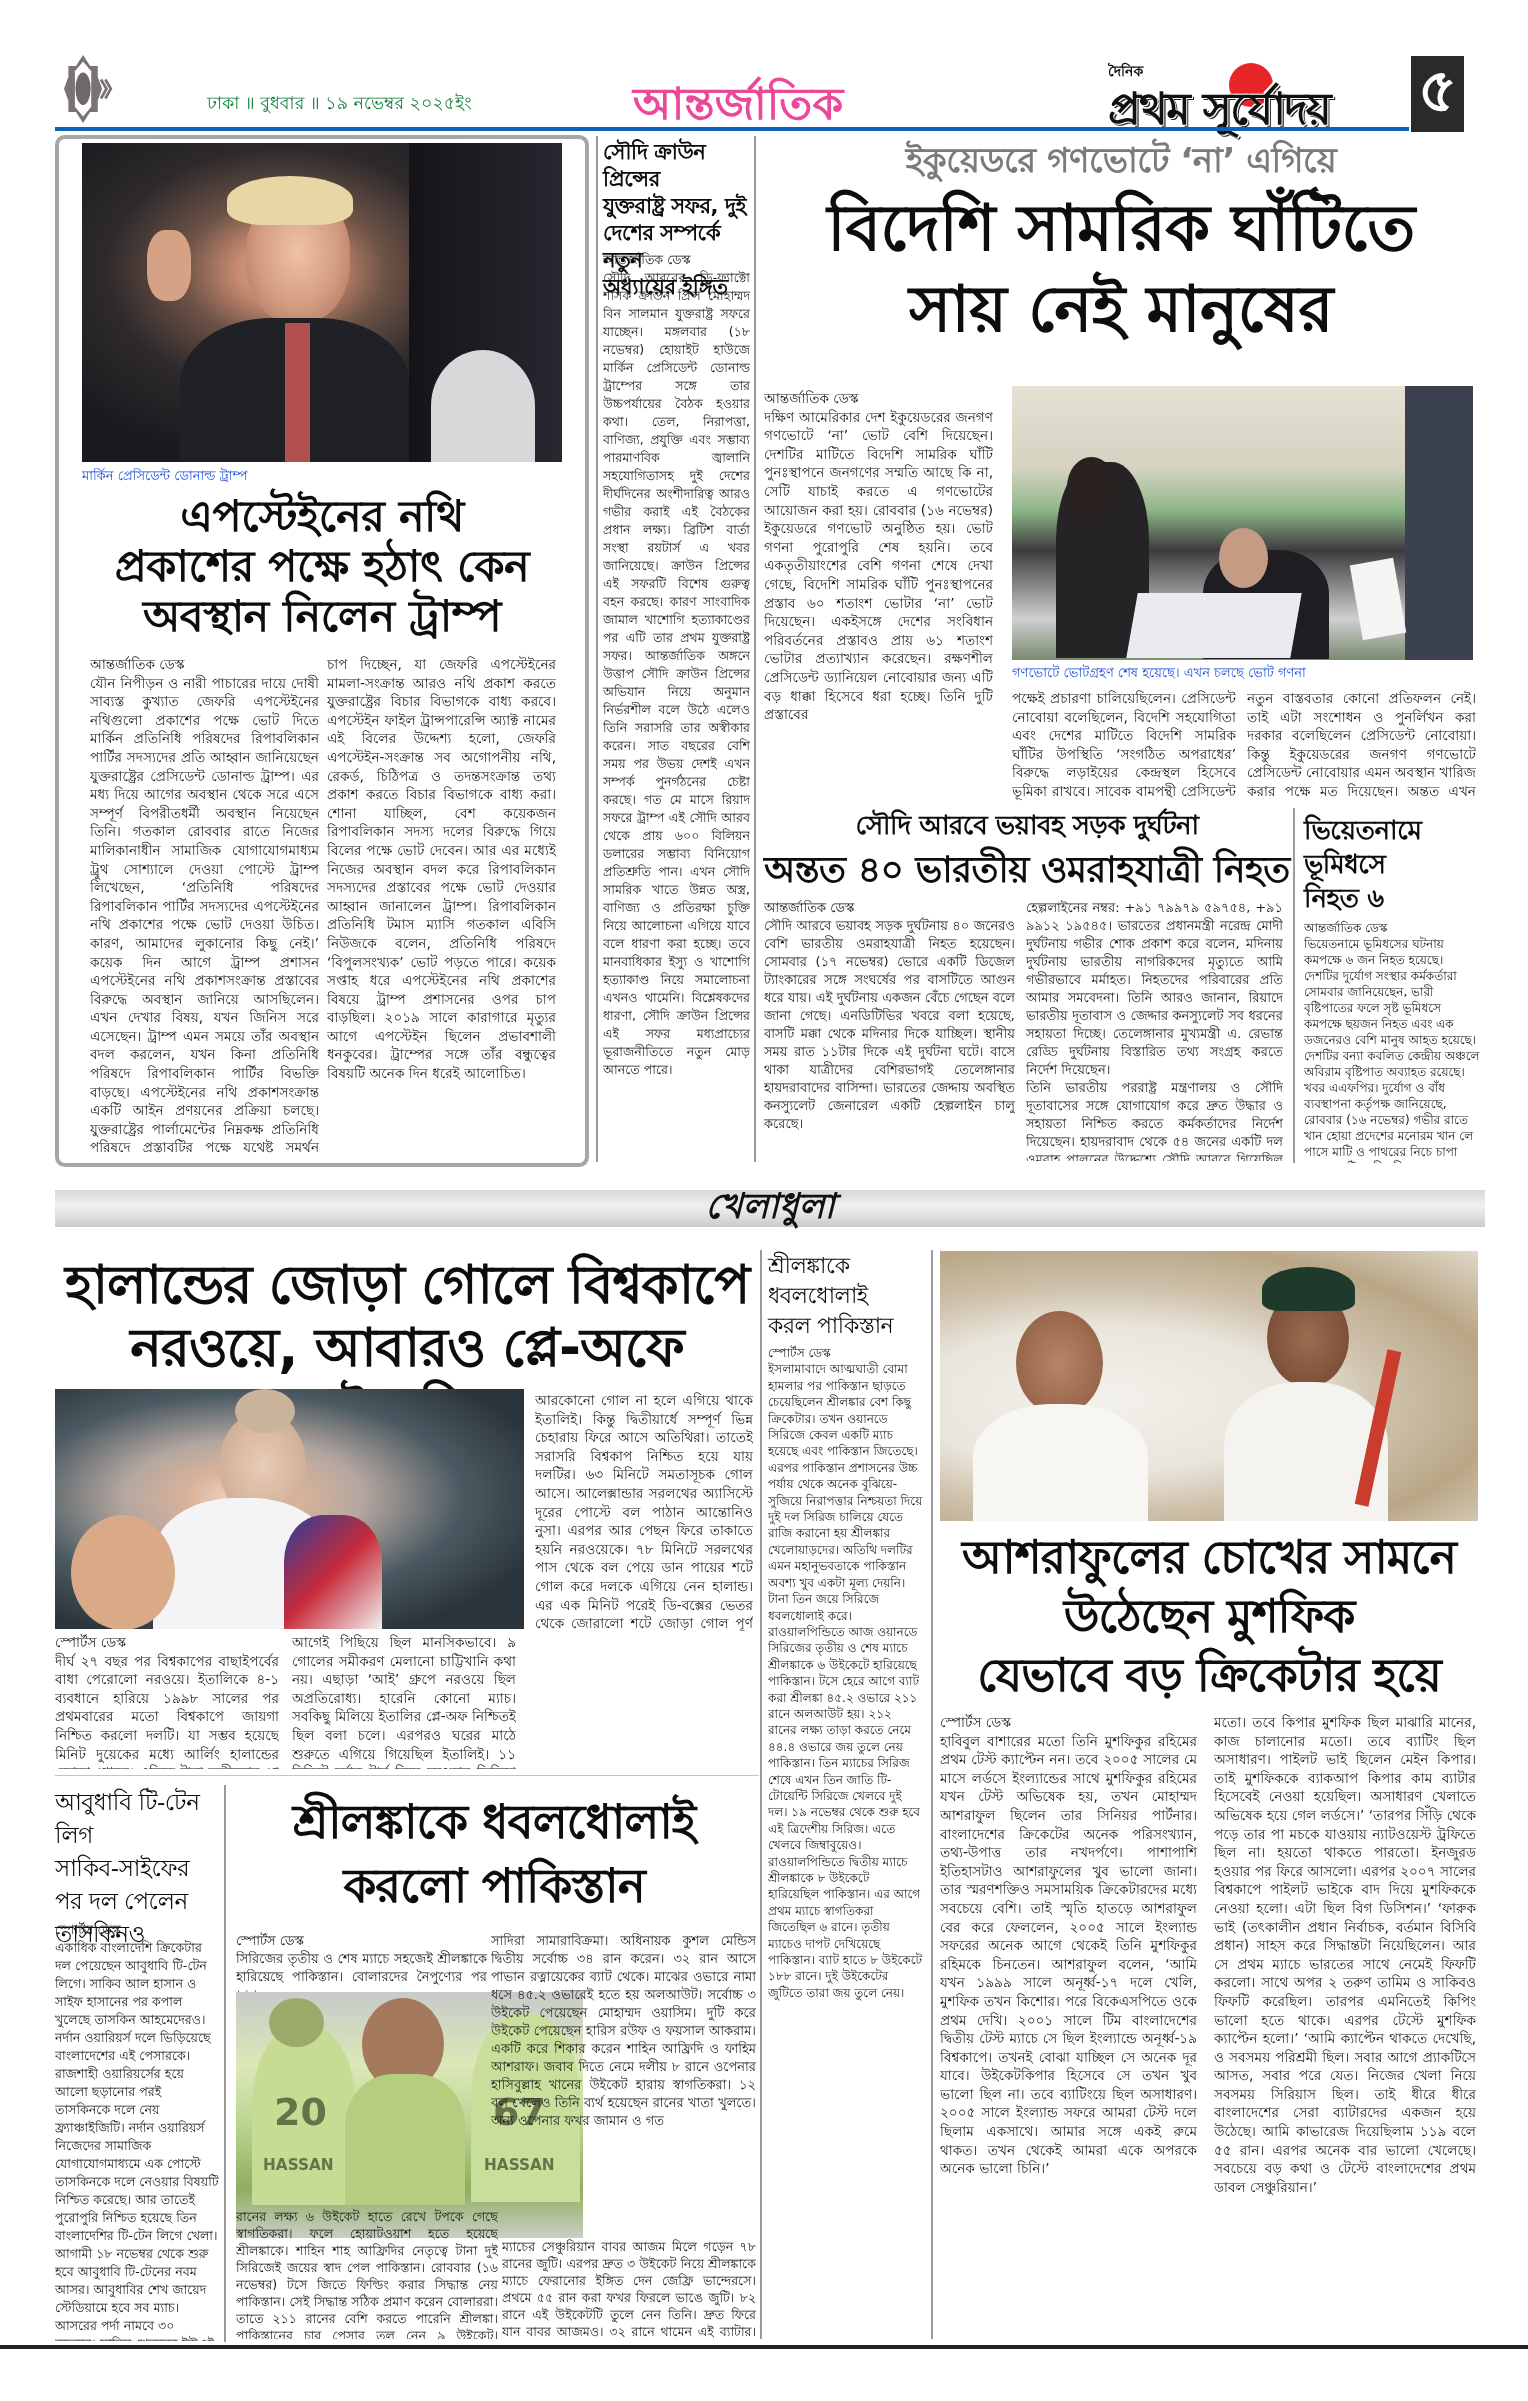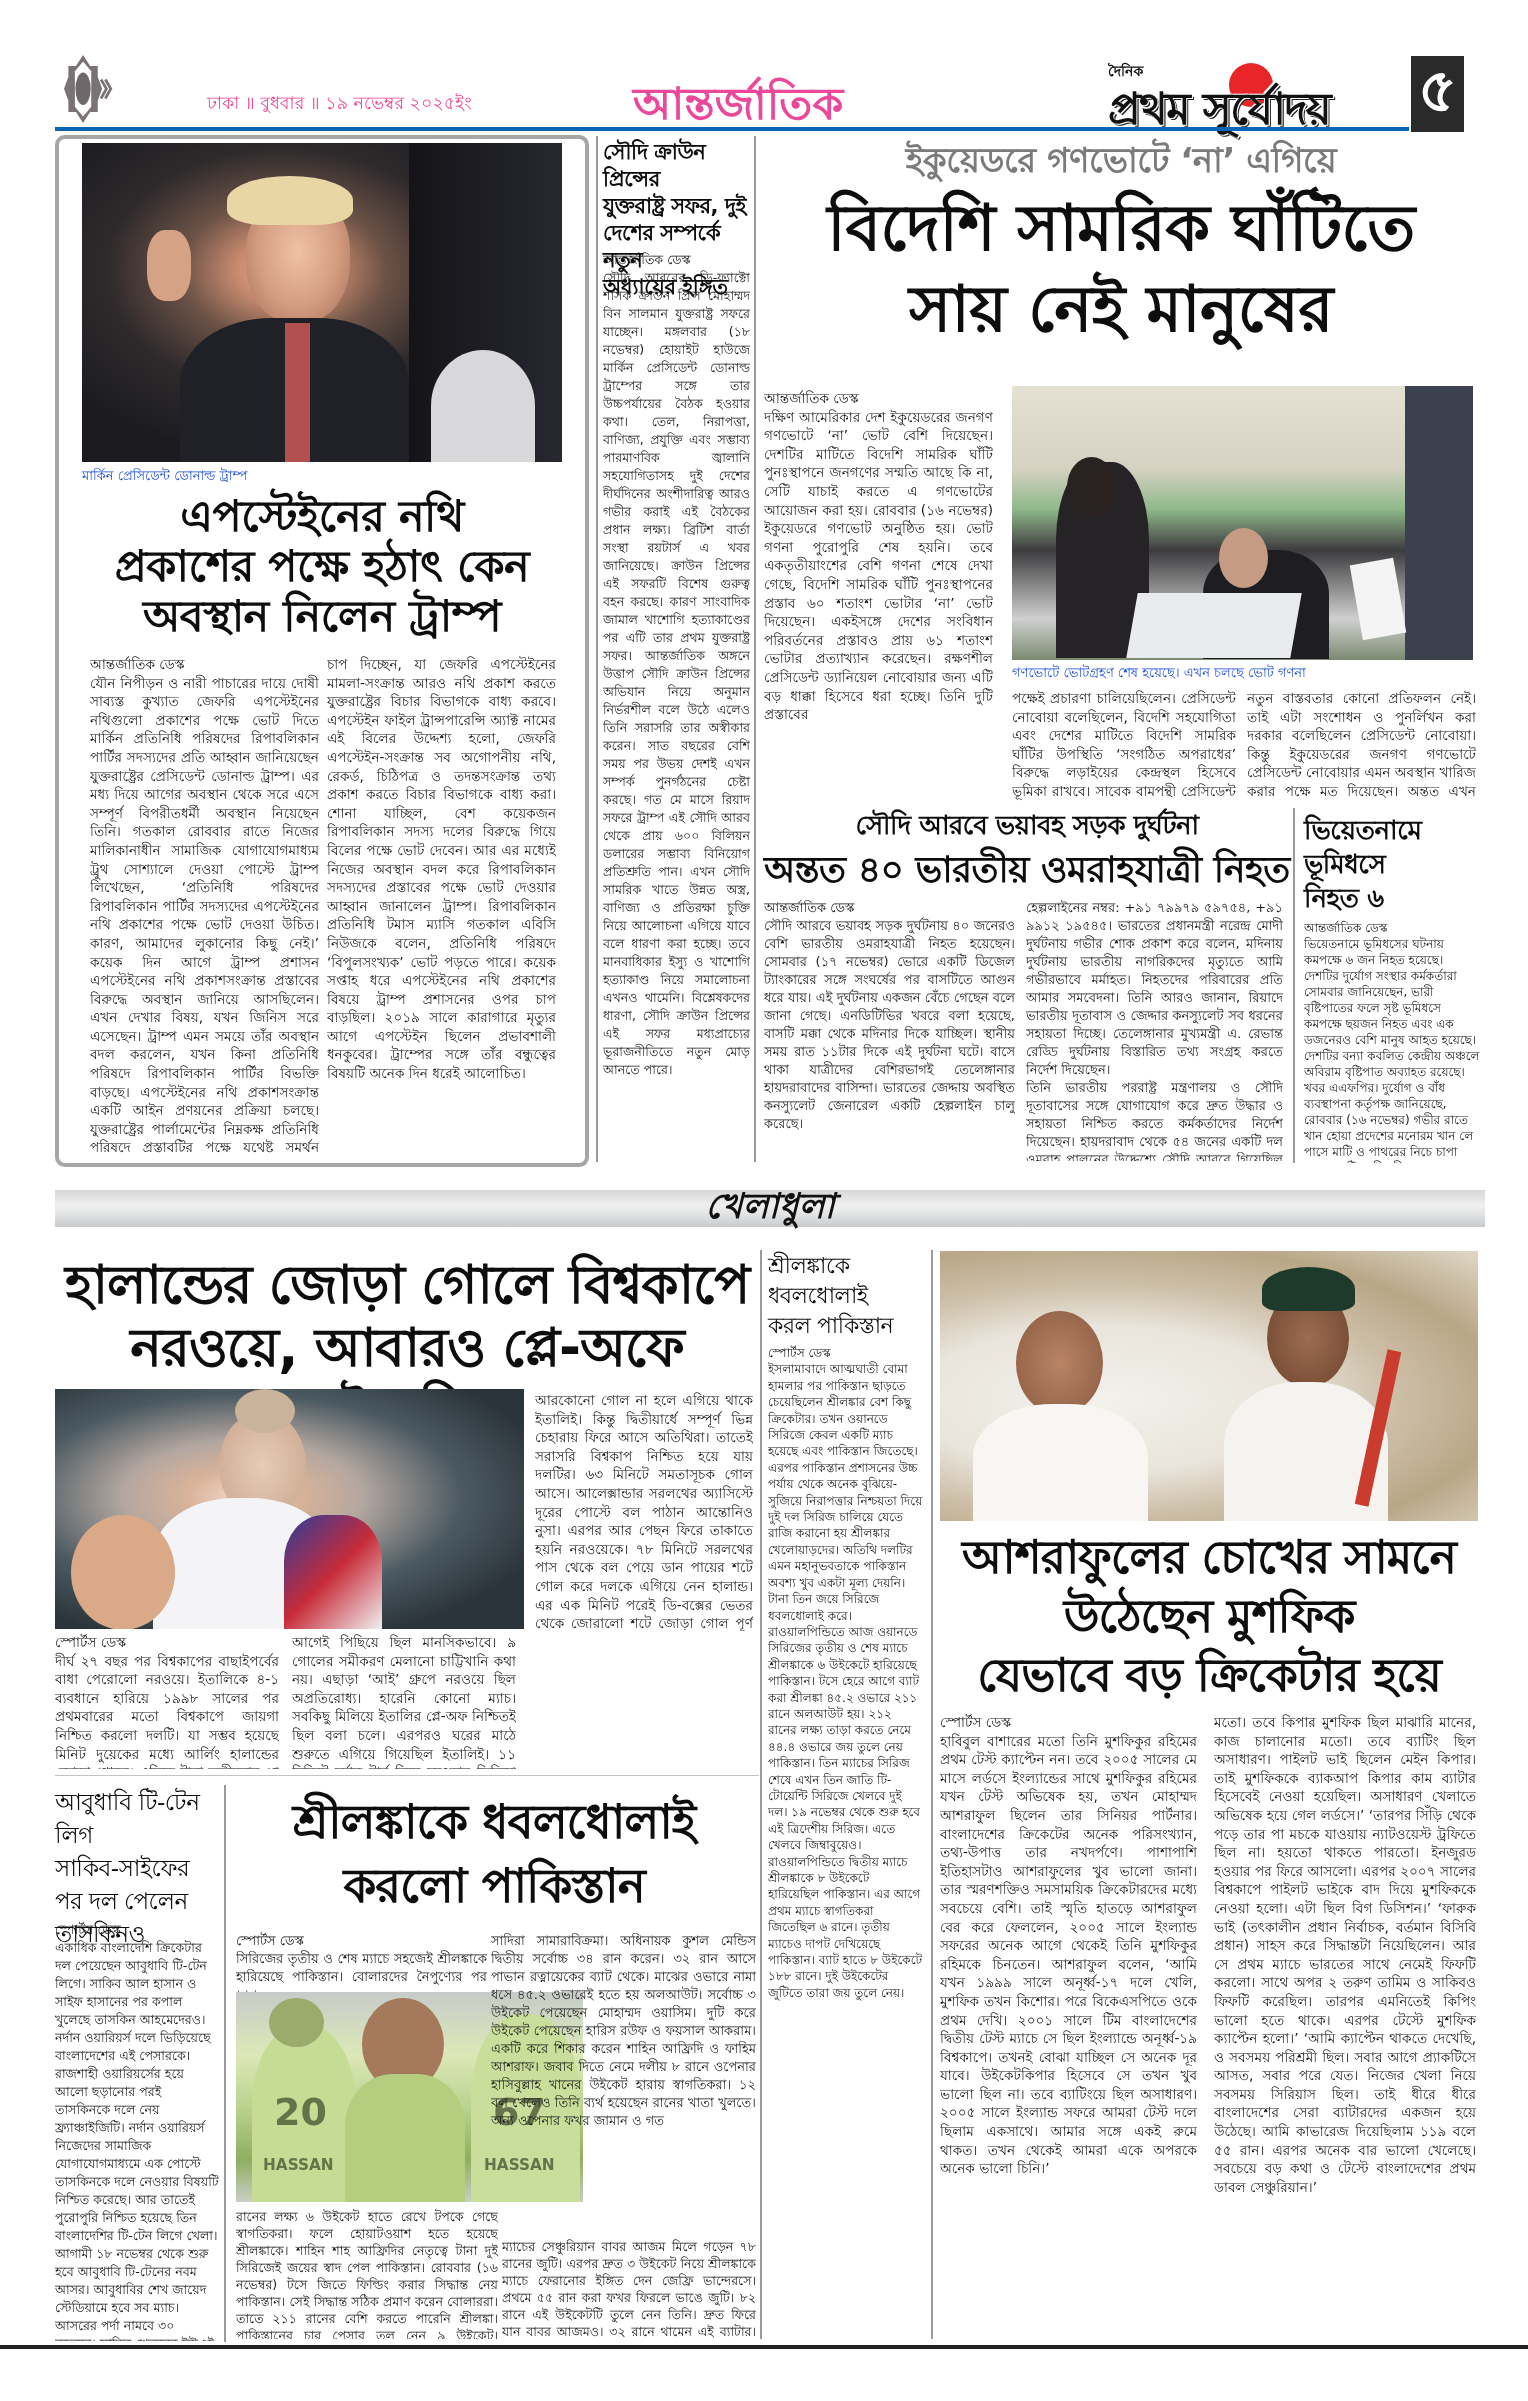--- a/index.html
+++ b/index.html
@@ -17,21 +17,21 @@
 
   
   .logo-star { position:absolute; left:64px; top:55px; width:49px; height:68px; }
   .blue-rule { position:absolute; left:55px; top:127px; width:1354px; height:4.4px; background:#0a66b4; }
   .page-box { position:absolute; left:1411px; top:56px; width:53px; height:76px; background:#2a2a2a; color:#fff; font-size:60px; font-weight:700; display:flex; align-items:center; justify-content:center; font-family:"DejaVu Sans", sans-serif; }
   .masthead { position:absolute; left:1108px; top:60px; width:284px; height:71px; }
   .masthead .small { position:absolute; left:0; top:0; font-size:14px; font-weight:700; }
   .masthead .sun { position:absolute; left:121px; top:3.3px; width:44px; height:44px; border-radius:50%; background:#e8262a; }
   .masthead .big { position:absolute; left:0; top:16.4px; width:284px; text-align:left; font-size:44px; font-weight:700; letter-spacing:-1.6px; color:#111; text-shadow: 1.1px 1.1px 0 #fff, -1.1px -1.1px 0 #fff, 2.2px 2.2px 0 #222; }
   .section-title { position:absolute; left:633px; top:71px; font-size:44px; font-weight:700; color:#ec4899; }
-  .date { position:absolute; left:207px; top:90px; font-size:17.5px; color:#ec4899; }
+  .date { position:absolute; left:207px; top:90px; font-size:17.5px; color:#15803d; }
 
   
   .box-trump { position:absolute; left:55px; top:135px; width:534px; height:1032px; border:4.4px solid #a6a6a8; border-radius:9.8px; }
   .sports-bar { position:absolute; left:55px; top:1190px; width:1430px; height:37px; background: linear-gradient(180deg,#d6d7d9 0%,#efefef 40%,#e6e7e8 60%,#c9cacc 100%); display:flex; align-items:center; justify-content:center;font-style:italic; }
   .sports-bar span { font-size:35px; font-weight:700; color:#111; }
   .bottom-rule { position:absolute; left:0; top:2345px; width:1528px; height:4.4px; background:#222; }
 
   
   .ph-trump { background: radial-gradient(ellipse at 42% 40%, #e8b49a 0%, #c78a6f 12%, #6c5246 26%, #2e2a2c 45%, #1b1b1f 70%), #222; }
   .ph-ecuador { background: linear-gradient(180deg,#e6e2d3 0%, #d6d2c2 30%, #8fb88a 45%, #3d3b3e 60%, #cfd0cf 85%, #7b8a70 100%); }
@@ -222,21 +222,21 @@
 <div class="vrule" style="left:224px;top:1785px;height:557px;"></div>
 
 <div class="abs hl" style="left:232px;top:1790px;width:524px;font-size:47px;line-height:64px;letter-spacing:-1.1px;">
   <div>শ্রীলঙ্কাকে ধবলধোলাই</div>
   <div>করলো পাকিস্তান</div>
 </div>
 <div class="abs bodytext" style="left:236px;top:1932px;width:251px;height:60px;font-size:13px;line-height:18px;">
   <div class="desk" style="font-size:13px;line-height:18px;">স্পোর্টস ডেস্ক</div>
   <p>সিরিজের তৃতীয় ও শেষ ম্যাচে সহজেই শ্রীলঙ্কাকে হারিয়েছে পাকিস্তান। বোলারদের নৈপুণ্যের পর ২১১</p>
 </div>
-<div class="photo ph-pak" style="left:236px;top:1992px;width:347px;height:210px;">
+<div class="photo ph-pak" style="left:236px;top:1992px;width:347px;height:246px;">
   <div style="position:absolute;left:16.4px;top:33px;width:104px;height:180px;border-radius:45% 45% 0 0;background:#c6dc95;"></div>
   <div style="position:absolute;left:33px;top:5.5px;width:55px;height:49px;border-radius:50%;background:#9aab6b;"></div>
   <div class="ph-inner-label" style="left:38px;top:98px;font-size:38px;">20</div>
   <div class="ph-inner-label" style="left:27px;top:164px;font-size:15.3px;">HASSAN</div>
   <div style="position:absolute;left:126px;top:5.5px;width:82px;height:93px;border-radius:50%;background:#a57a5c;"></div>
   <div style="position:absolute;left:109px;top:82px;width:120px;height:131px;border-radius:40% 40% 0 0;background:#b4cd7f;"></div>
   <div style="position:absolute;left:235px;top:22px;width:109px;height:188px;border-radius:45% 45% 0 0;background:#c8de9a;"></div>
   <div class="ph-inner-label" style="left:257px;top:98px;font-size:38px;">67</div>
   <div class="ph-inner-label" style="left:248px;top:164px;font-size:15.3px;">HASSAN</div>
 </div>

